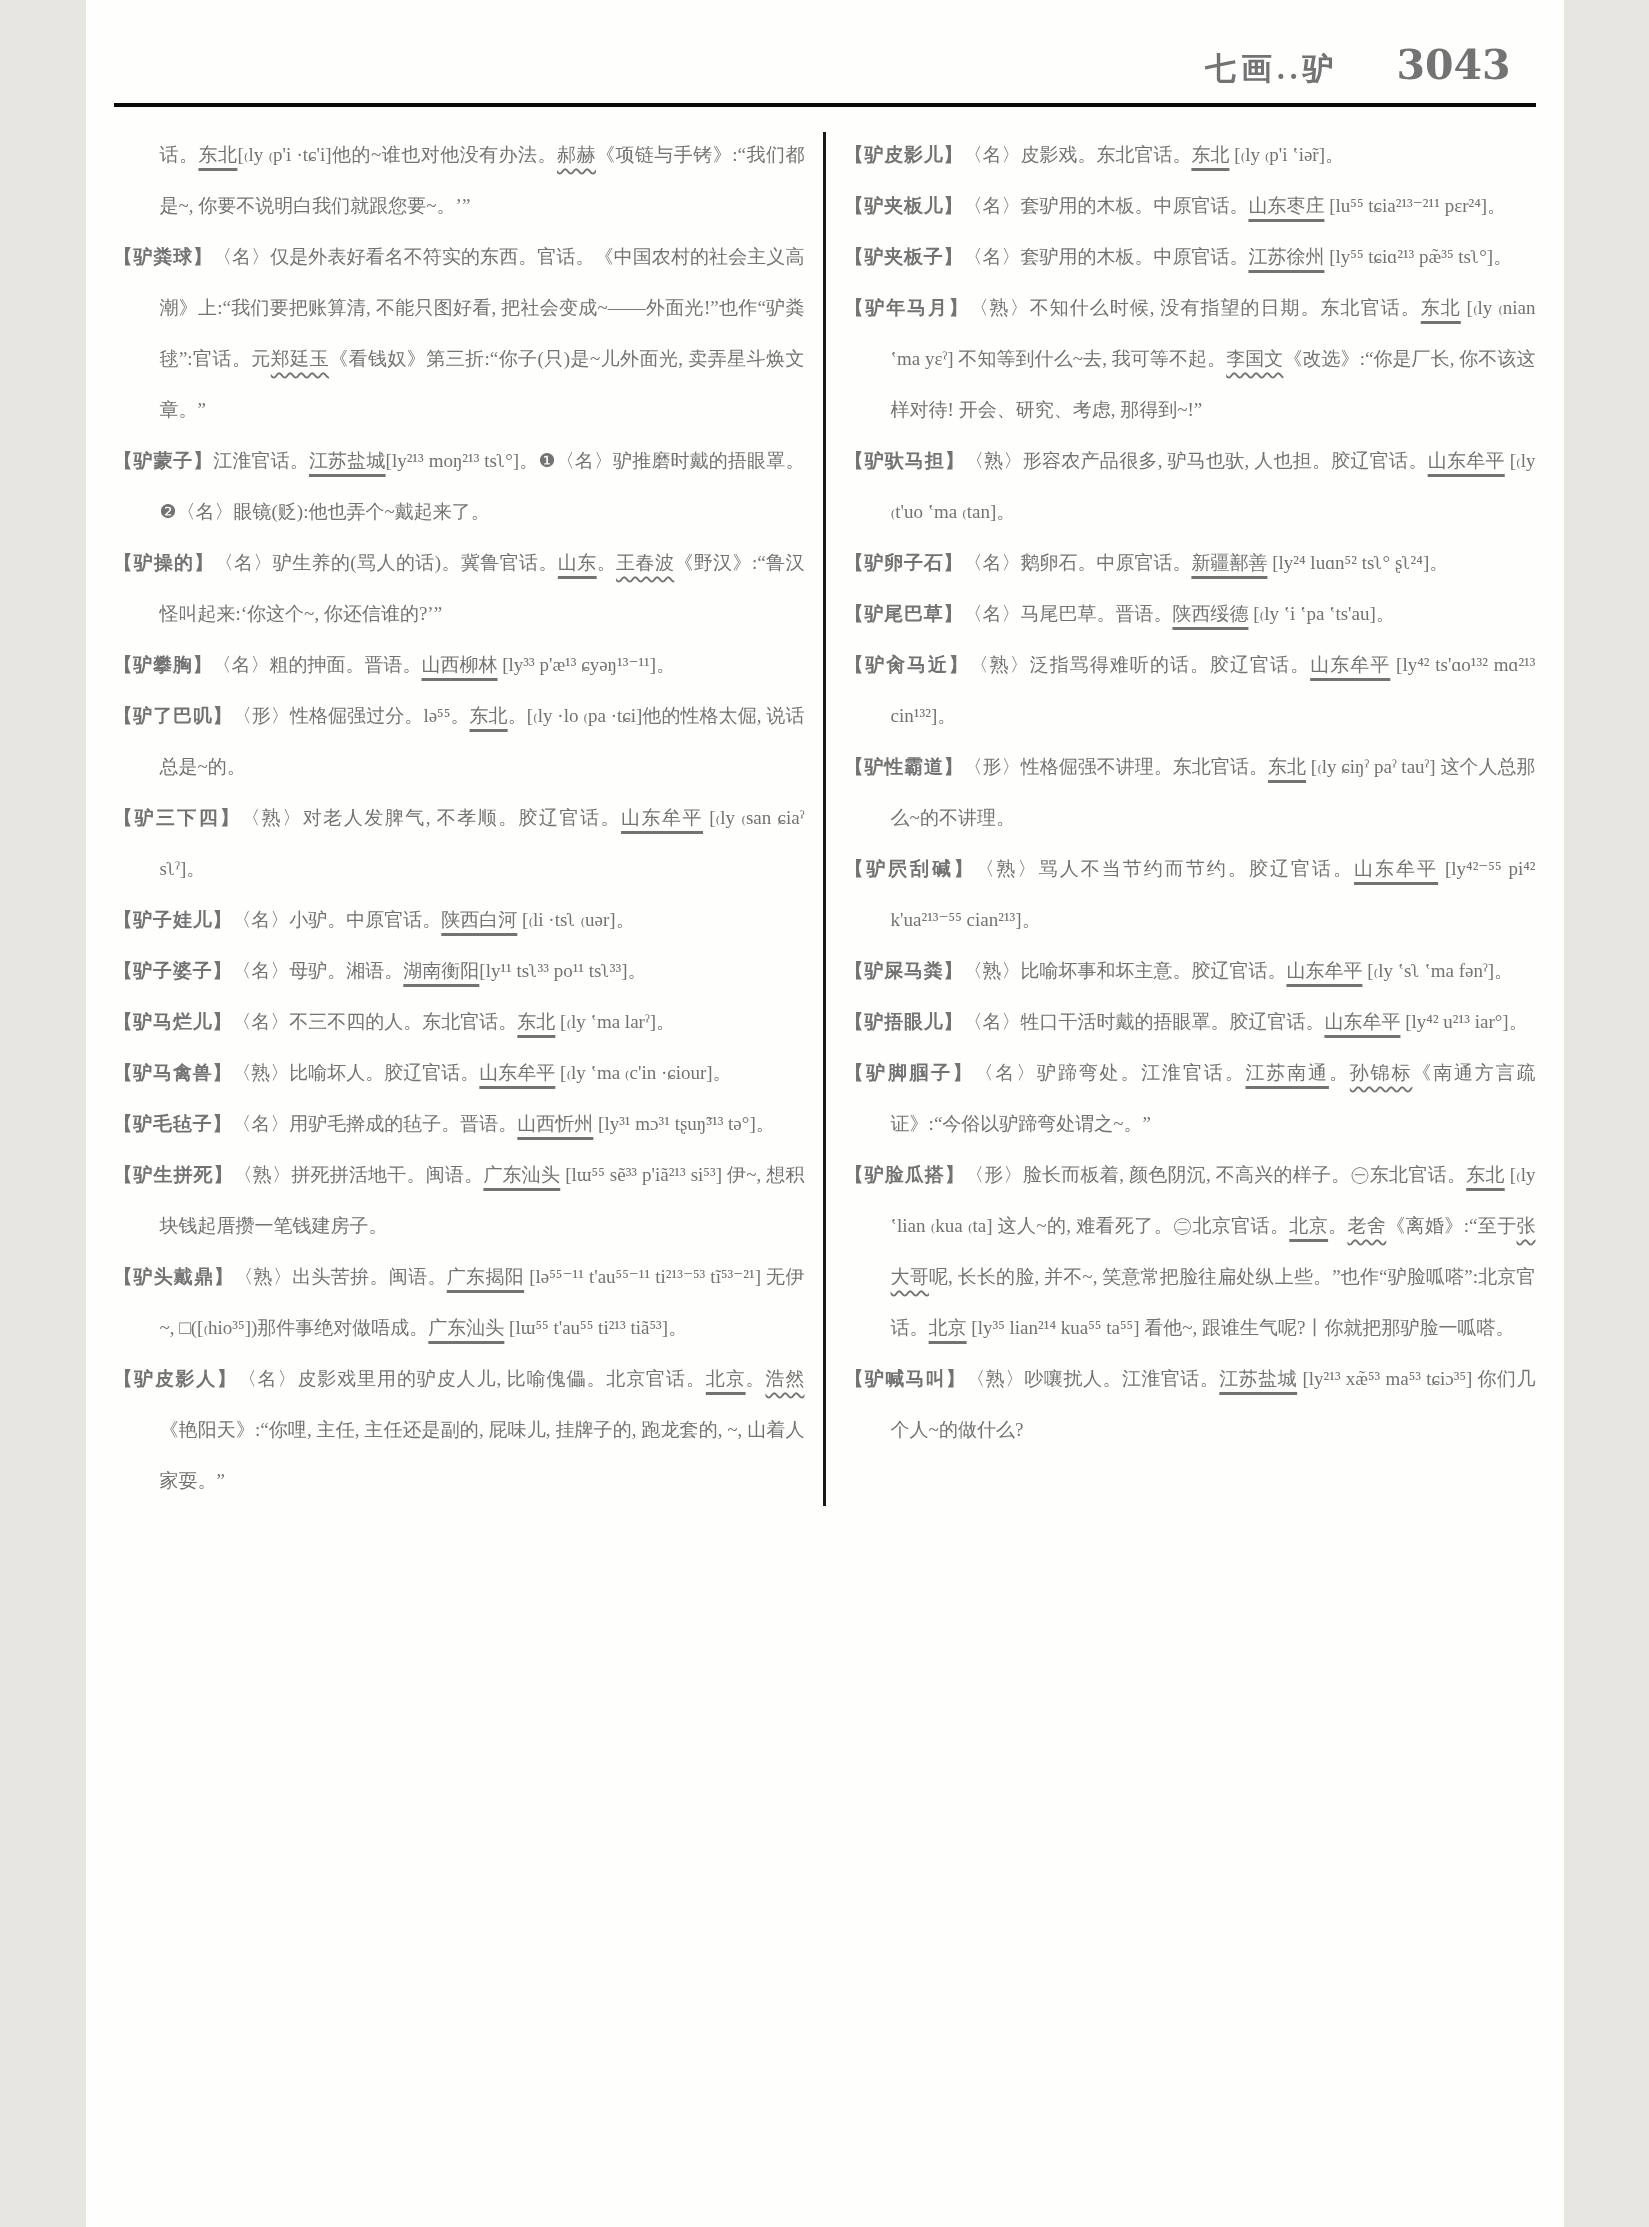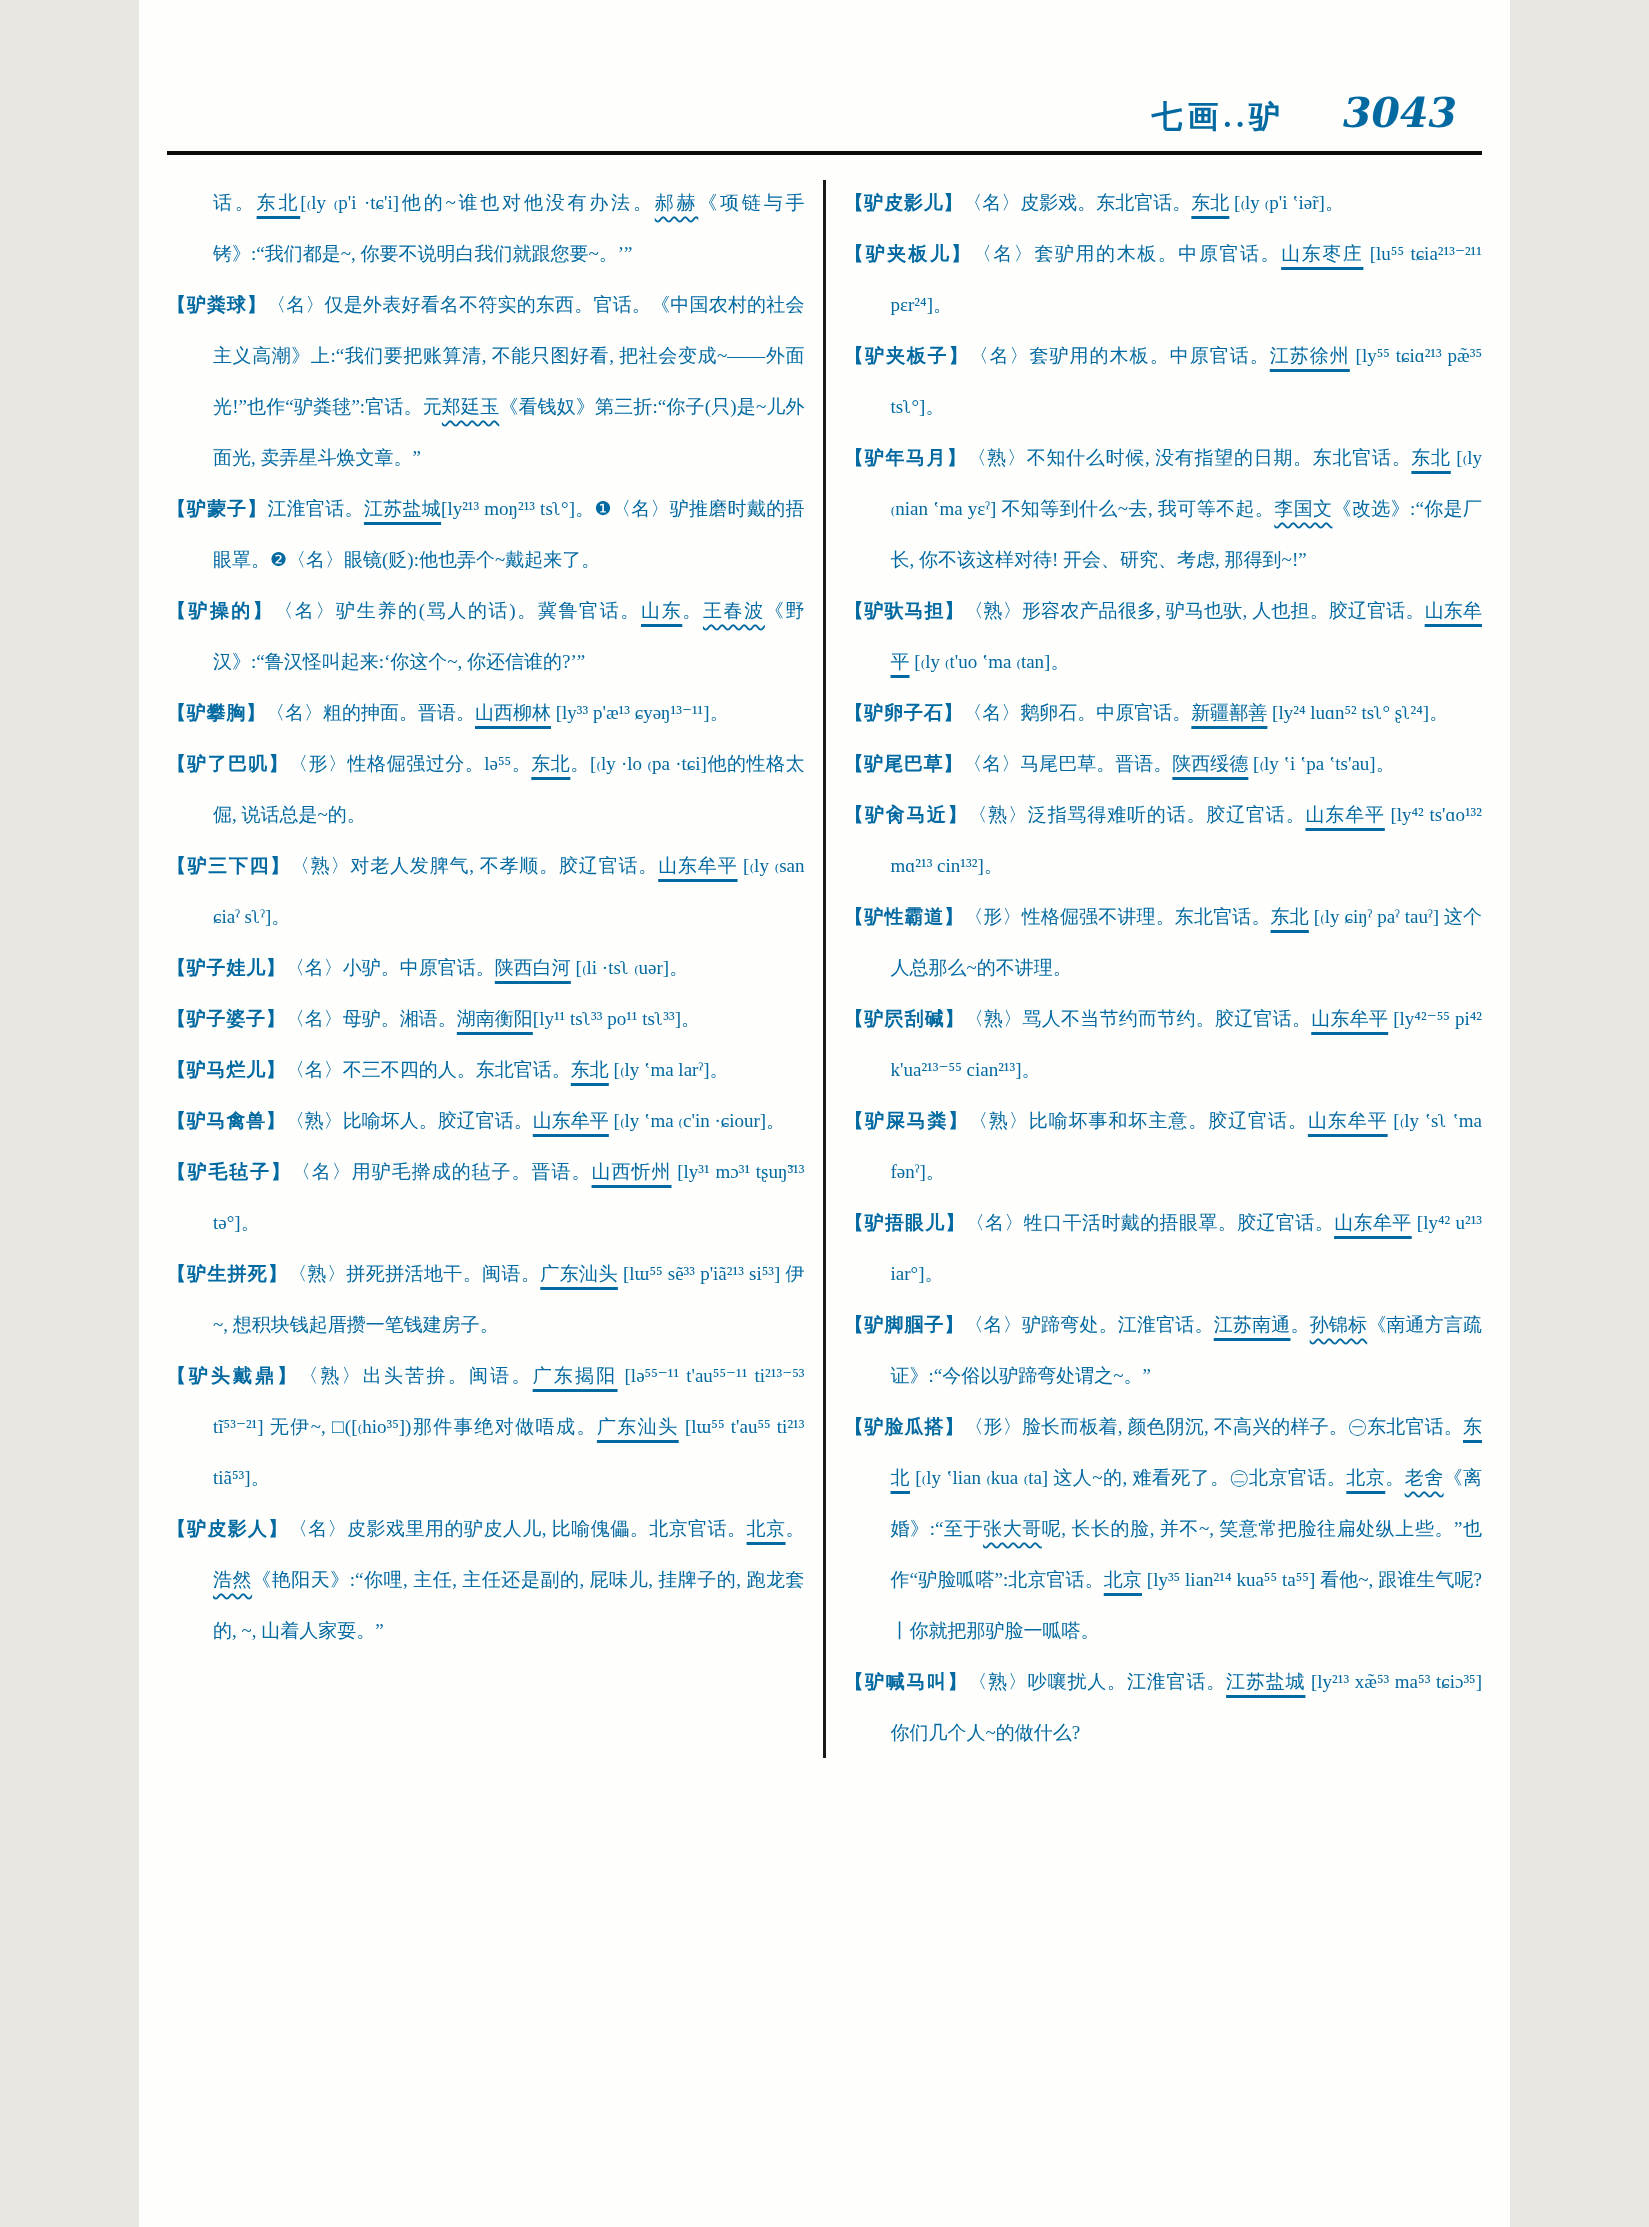--- a/index.html
+++ b/index.html
@@ -1,38 +1,37 @@
 <!DOCTYPE html>
 <html style="font-size:13.2px"><head>
 <meta charset="utf-8">
 <style>
   html,body{margin:0;padding:0;background:#e8e6e0;}
   .page{
     position:relative;
-    width:1371px;height:2227px;
+    width:1478px;height:2227px;
     margin:0 auto;
     background:#fefefc;
-    color:#0369a1;
+    color:#737373;
     font-family:"Liberation Serif","DejaVu Serif",serif;
     overflow:hidden;
     box-sizing:border-box;
     padding:23px 28px 2px 28px;
   }
   .header{
     display:flex;justify-content:flex-end;align-items:baseline;
     gap:58px;
     padding:18px 25px 8.2px 0;
   }
   .running-head{
     font-size:31px;letter-spacing:5px;font-weight:600;
   }
   .page-num{
-    font-size:41px;font-weight:700;font-style:italic;
+    font-size:41px;font-weight:700;
     font-family:"DejaVu Serif","Liberation Serif",serif;
-    margin-top:48px;
   }
   .rule{
     height:4.1px;background:#0a0a0a;margin:5px 0 21.4px 0;
   }
   .columns{
     display:flex;align-items:stretch;
   }
   .col{
     width:780px;
     font-size:19px;

